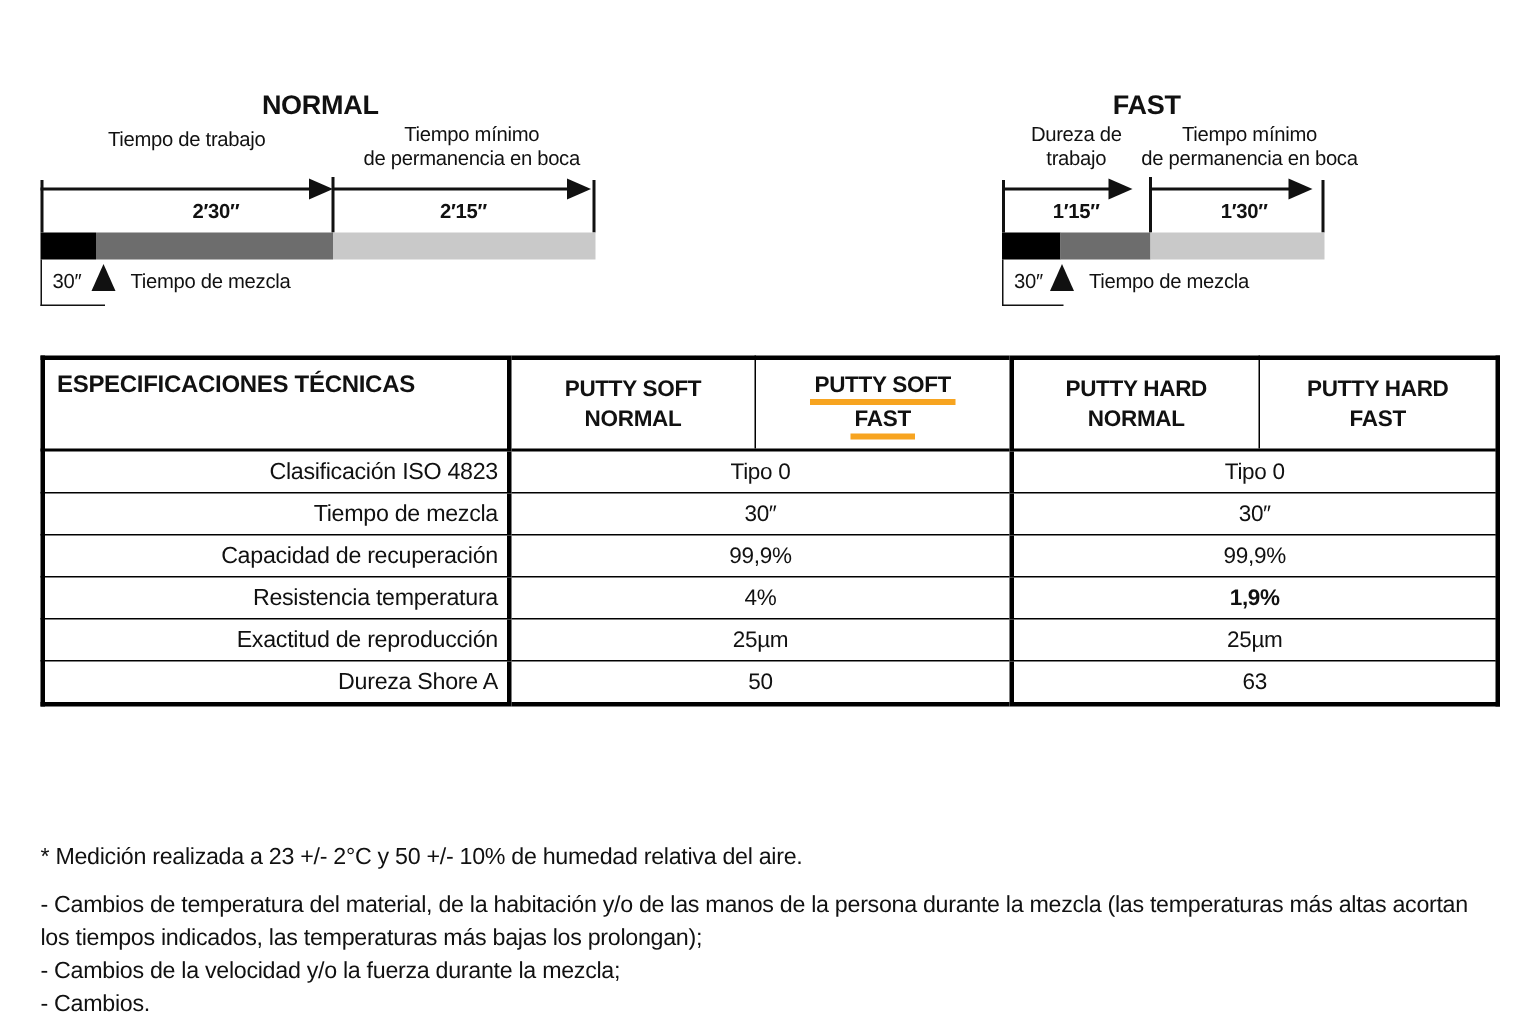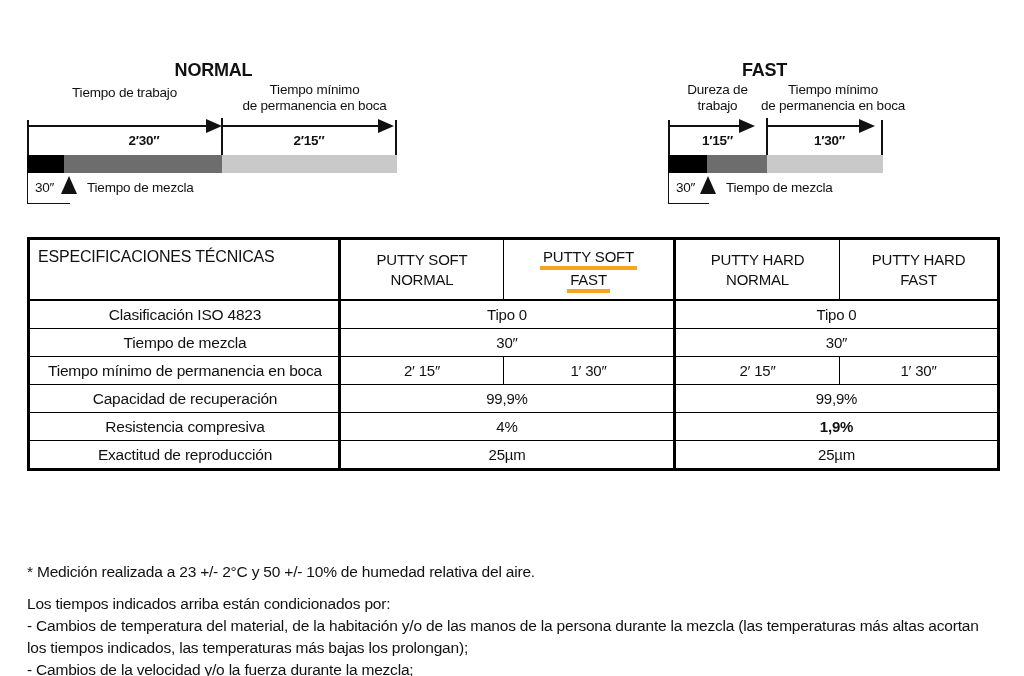--- a/index.html
+++ b/index.html
@@ -22,25 +22,25 @@
   .mix-bracket{position:absolute;top:121px;height:30px;border-left:1.5px solid #111;border-bottom:1.5px solid #111;}
   .up-arrow{position:absolute;top:124px;width:0;height:0;border-bottom:18px solid #111;
             border-left:8px solid transparent;border-right:8px solid transparent;}
   .mix-time{position:absolute;top:128px;font-size:13.5px;}
   .mix-lbl{position:absolute;top:128px;font-size:13.5px;white-space:nowrap;}
 
   
   #spec-table{position:absolute;left:27px;top:197px;border-collapse:collapse;table-layout:fixed;
               border:3px solid #000;}
   #spec-table th,#spec-table td{border:1.6px solid #000;padding:0 6px;overflow:hidden;}
-  #spec-table thead th{height:52px;font-size:15px;font-weight:normal;text-align:center;
+  #spec-table thead th{height:52px;font-size:15px;font-weight:bold;text-align:center;
                        vertical-align:middle;line-height:20px;border-bottom:2.6px solid #000;}
   #spec-table thead th.lbl{text-align:left;font-size:16px;padding-left:8px;vertical-align:top;padding-top:7px;}
   #spec-table tbody td{height:27px;font-size:15px;text-align:center;vertical-align:middle;}
-  #spec-table tbody td.lbl{text-align:center;font-size:15.5px;padding-left:8px;}
+  #spec-table tbody td.lbl{text-align:right;font-size:15.5px;padding-left:8px;}
   .thick-right{border-right:3px solid #000 !important;}
   .thick-left{border-left:3px solid #000 !important;}
   .u-orange{display:inline-block;border-bottom:4.5px solid var(--accent-orange,#f7a420);
             padding:0 3px 1px 3px;line-height:17px;}
   .bold{font-weight:bold;}
 
   
   .footnote{position:absolute;left:27px;top:523px;font-size:15.5px;}
   .notes{position:absolute;left:27px;top:553px;width:960px;font-size:15.5px;line-height:22px;}
   .notes div{margin:0;}
@@ -137,46 +137,43 @@
         <td class="lbl thick-right">Clasificación ISO 4823</td>
         <td colspan="2">Tipo 0</td>
         <td colspan="2" class="thick-left">Tipo 0</td>
       </tr>
       <tr>
         <td class="lbl thick-right">Tiempo de mezcla</td>
         <td colspan="2">30″</td>
         <td colspan="2" class="thick-left">30″</td>
       </tr>
       <tr>
-        <td class="lbl thick-right">Tiempo mínimo de permanencia en boca</td>
-        <td>2′ 15″</td>
-        <td>1′ 30″</td>
-        <td class="thick-left">2′ 15″</td>
-        <td>1′ 30″</td>
-      </tr>
-      <tr>
         <td class="lbl thick-right">Capacidad de recuperación</td>
         <td colspan="2">99,9%</td>
         <td colspan="2" class="thick-left">99,9%</td>
       </tr>
       <tr>
-        <td class="lbl thick-right">Resistencia compresiva</td>
+        <td class="lbl thick-right">Resistencia temperatura</td>
         <td colspan="2">4%</td>
         <td colspan="2" class="thick-left bold">1,9%</td>
       </tr>
       <tr>
         <td class="lbl thick-right">Exactitud de reproducción</td>
         <td colspan="2">25µm</td>
         <td colspan="2" class="thick-left">25µm</td>
       </tr>
+      <tr>
+        <td class="lbl thick-right">Dureza Shore A</td>
+        <td colspan="2">50</td>
+        <td colspan="2" class="thick-left">63</td>
+      </tr>
     </tbody>
   </table>
 
   <div class="footnote">* Medición realizada a 23 +/- 2°C y 50 +/- 10% de humedad relativa del aire.</div>
 
   <div class="notes">
-    <div>Los tiempos indicados arriba están condicionados por:</div>
     <div>- Cambios de temperatura del material, de la habitación y/o de las manos de la persona durante la mezcla (las temperaturas más altas acortan los tiempos indicados, las temperaturas más bajas los prolongan);</div>
     <div>- Cambios de la velocidad y/o la fuerza durante la mezcla;</div>
     <div>- Cambios.</div>
   </div>
 
 </div>
 
 </body></html>

